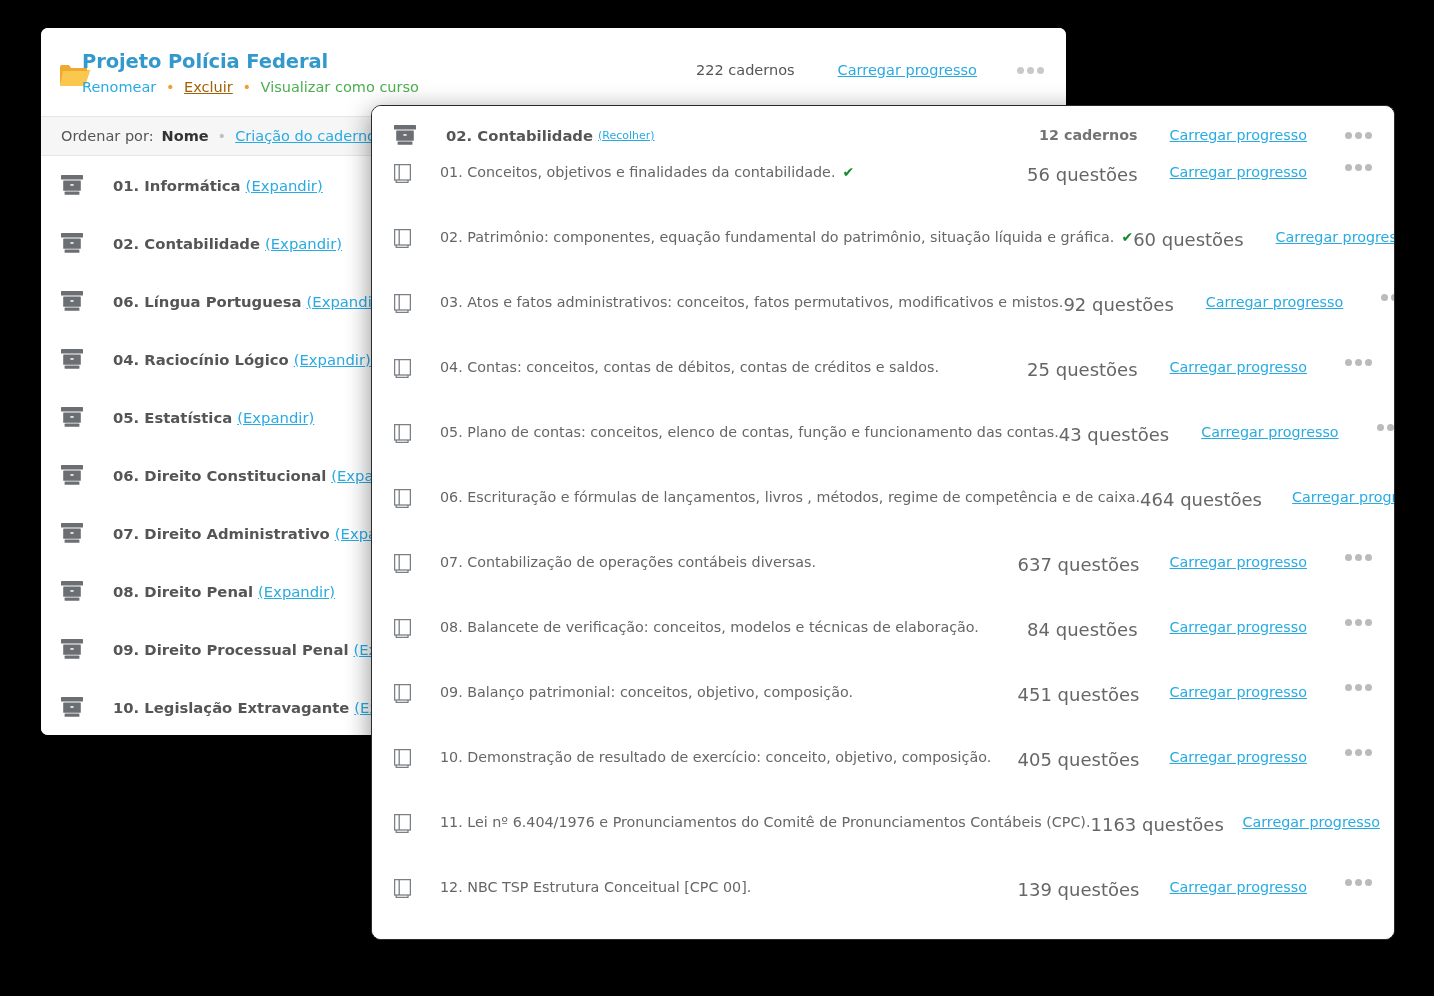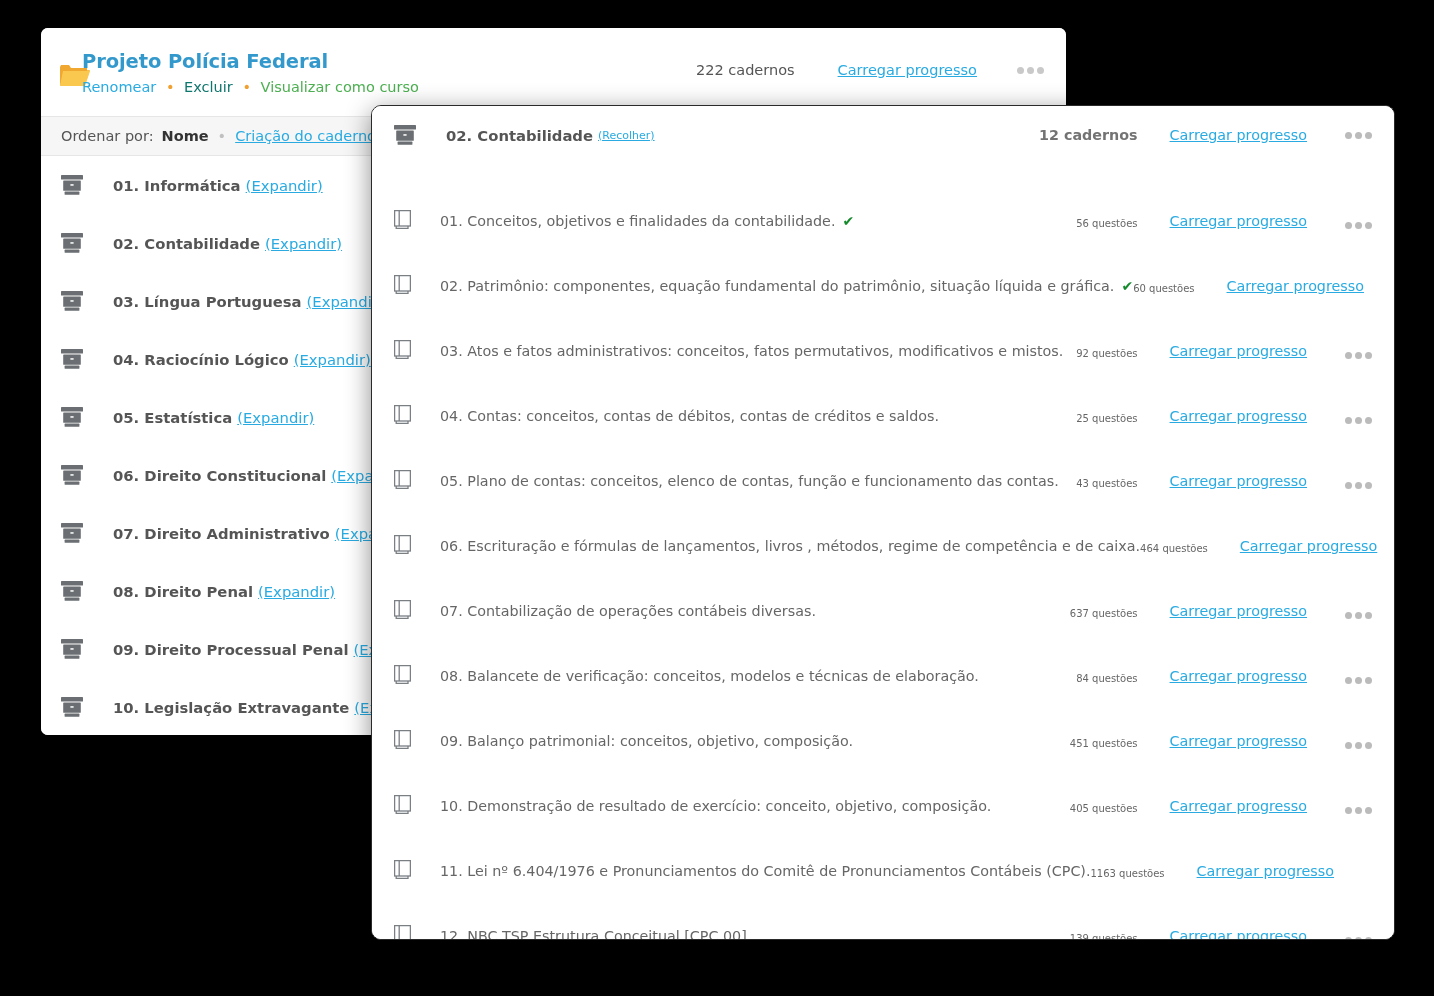--- a/index.html
+++ b/index.html
@@ -43,21 +43,21 @@
     color: #3399cc;
     letter-spacing: -0.1px;
     line-height: 24px;
   }
   .bg-actions {
     margin-top: 4px;
     font-size: 14.5px;
     line-height: 19px;
   }
   .act-rename { color: #29abe2; }
-  .act-delete { color: #0f766e; }
+  .act-delete { color: #a16207; text-decoration: underline; }
   .act-view   { color: #4caf50; }
   .act-sep    { color: #f0a030; padding: 0 5px; }
 
   .bg-headright {
     position: absolute;
     right: 22px; top: 34px;
     display: flex;
     align-items: center;
     gap: 0;
   }
@@ -171,37 +171,37 @@
     text-decoration: underline;
     margin-right: 38px;
     white-space: nowrap;
   }
   .dots-dark i { background: #bbbbbb; width: 7px; height: 7px; }
 
   .fg-rows { background: #ffffff; }
   .fg-row {
     height: 65px;
     display: flex;
-    align-items: flex-end;
+    align-items: flex-start;
     padding: 0 22px 0 22px;
     white-space: nowrap;
   }
   .book-icon { width: 17px; height: 19px; margin-right: 29px; flex: none; }
   .fg-label {
     font-size: 14.3px;
     color: #666666;
   }
   .check {
     color: #158a2b;
     font-size: 14px;
     margin-left: 7px;
     font-weight: bold;
   }
   .fg-qcount {
-    font-size: 10px;
+    font-size: 18px;
     color: #666666;
     width: 120px;
     text-align: right;
     margin-right: 32px;
   }
   .fg-link {
     font-size: 14.3px;
     color: #29abe2;
     text-decoration: underline;
     margin-right: 38px;
@@ -274,21 +274,21 @@
           <span class="bg-row-name">02. Contabilidade</span>
           <span class="bg-row-exp">(Expandir)</span>
         </div>
         <div class="bg-row">
           <span class="cab-icon"><svg viewBox="0 0 22 20" width="22" height="20">
               <rect x="0" y="0" width="22" height="4.5" rx="0.6" fill="#6b6f73"></rect>
               <rect x="2.2" y="5.4" width="17.6" height="10.4" rx="0.6" fill="#6b6f73"></rect>
               <rect x="3.6" y="16.6" width="14.8" height="3.2" rx="0.6" fill="#6b6f73"></rect>
               <rect x="9.4" y="9.2" width="3.2" height="1.5" fill="#ffffff"></rect>
             </svg></span>
-          <span class="bg-row-name">03. Língua Portuguesa</span>
+          <span class="bg-row-name">06. Língua Portuguesa</span>
           <span class="bg-row-exp">(Expandir)</span>
         </div>
         <div class="bg-row">
           <span class="cab-icon"><svg viewBox="0 0 22 20" width="22" height="20">
               <rect x="0" y="0" width="22" height="4.5" rx="0.6" fill="#6b6f73"></rect>
               <rect x="2.2" y="5.4" width="17.6" height="10.4" rx="0.6" fill="#6b6f73"></rect>
               <rect x="3.6" y="16.6" width="14.8" height="3.2" rx="0.6" fill="#6b6f73"></rect>
               <rect x="9.4" y="9.2" width="3.2" height="1.5" fill="#ffffff"></rect>
             </svg></span>
           <span class="bg-row-name">04. Raciocínio Lógico</span>

